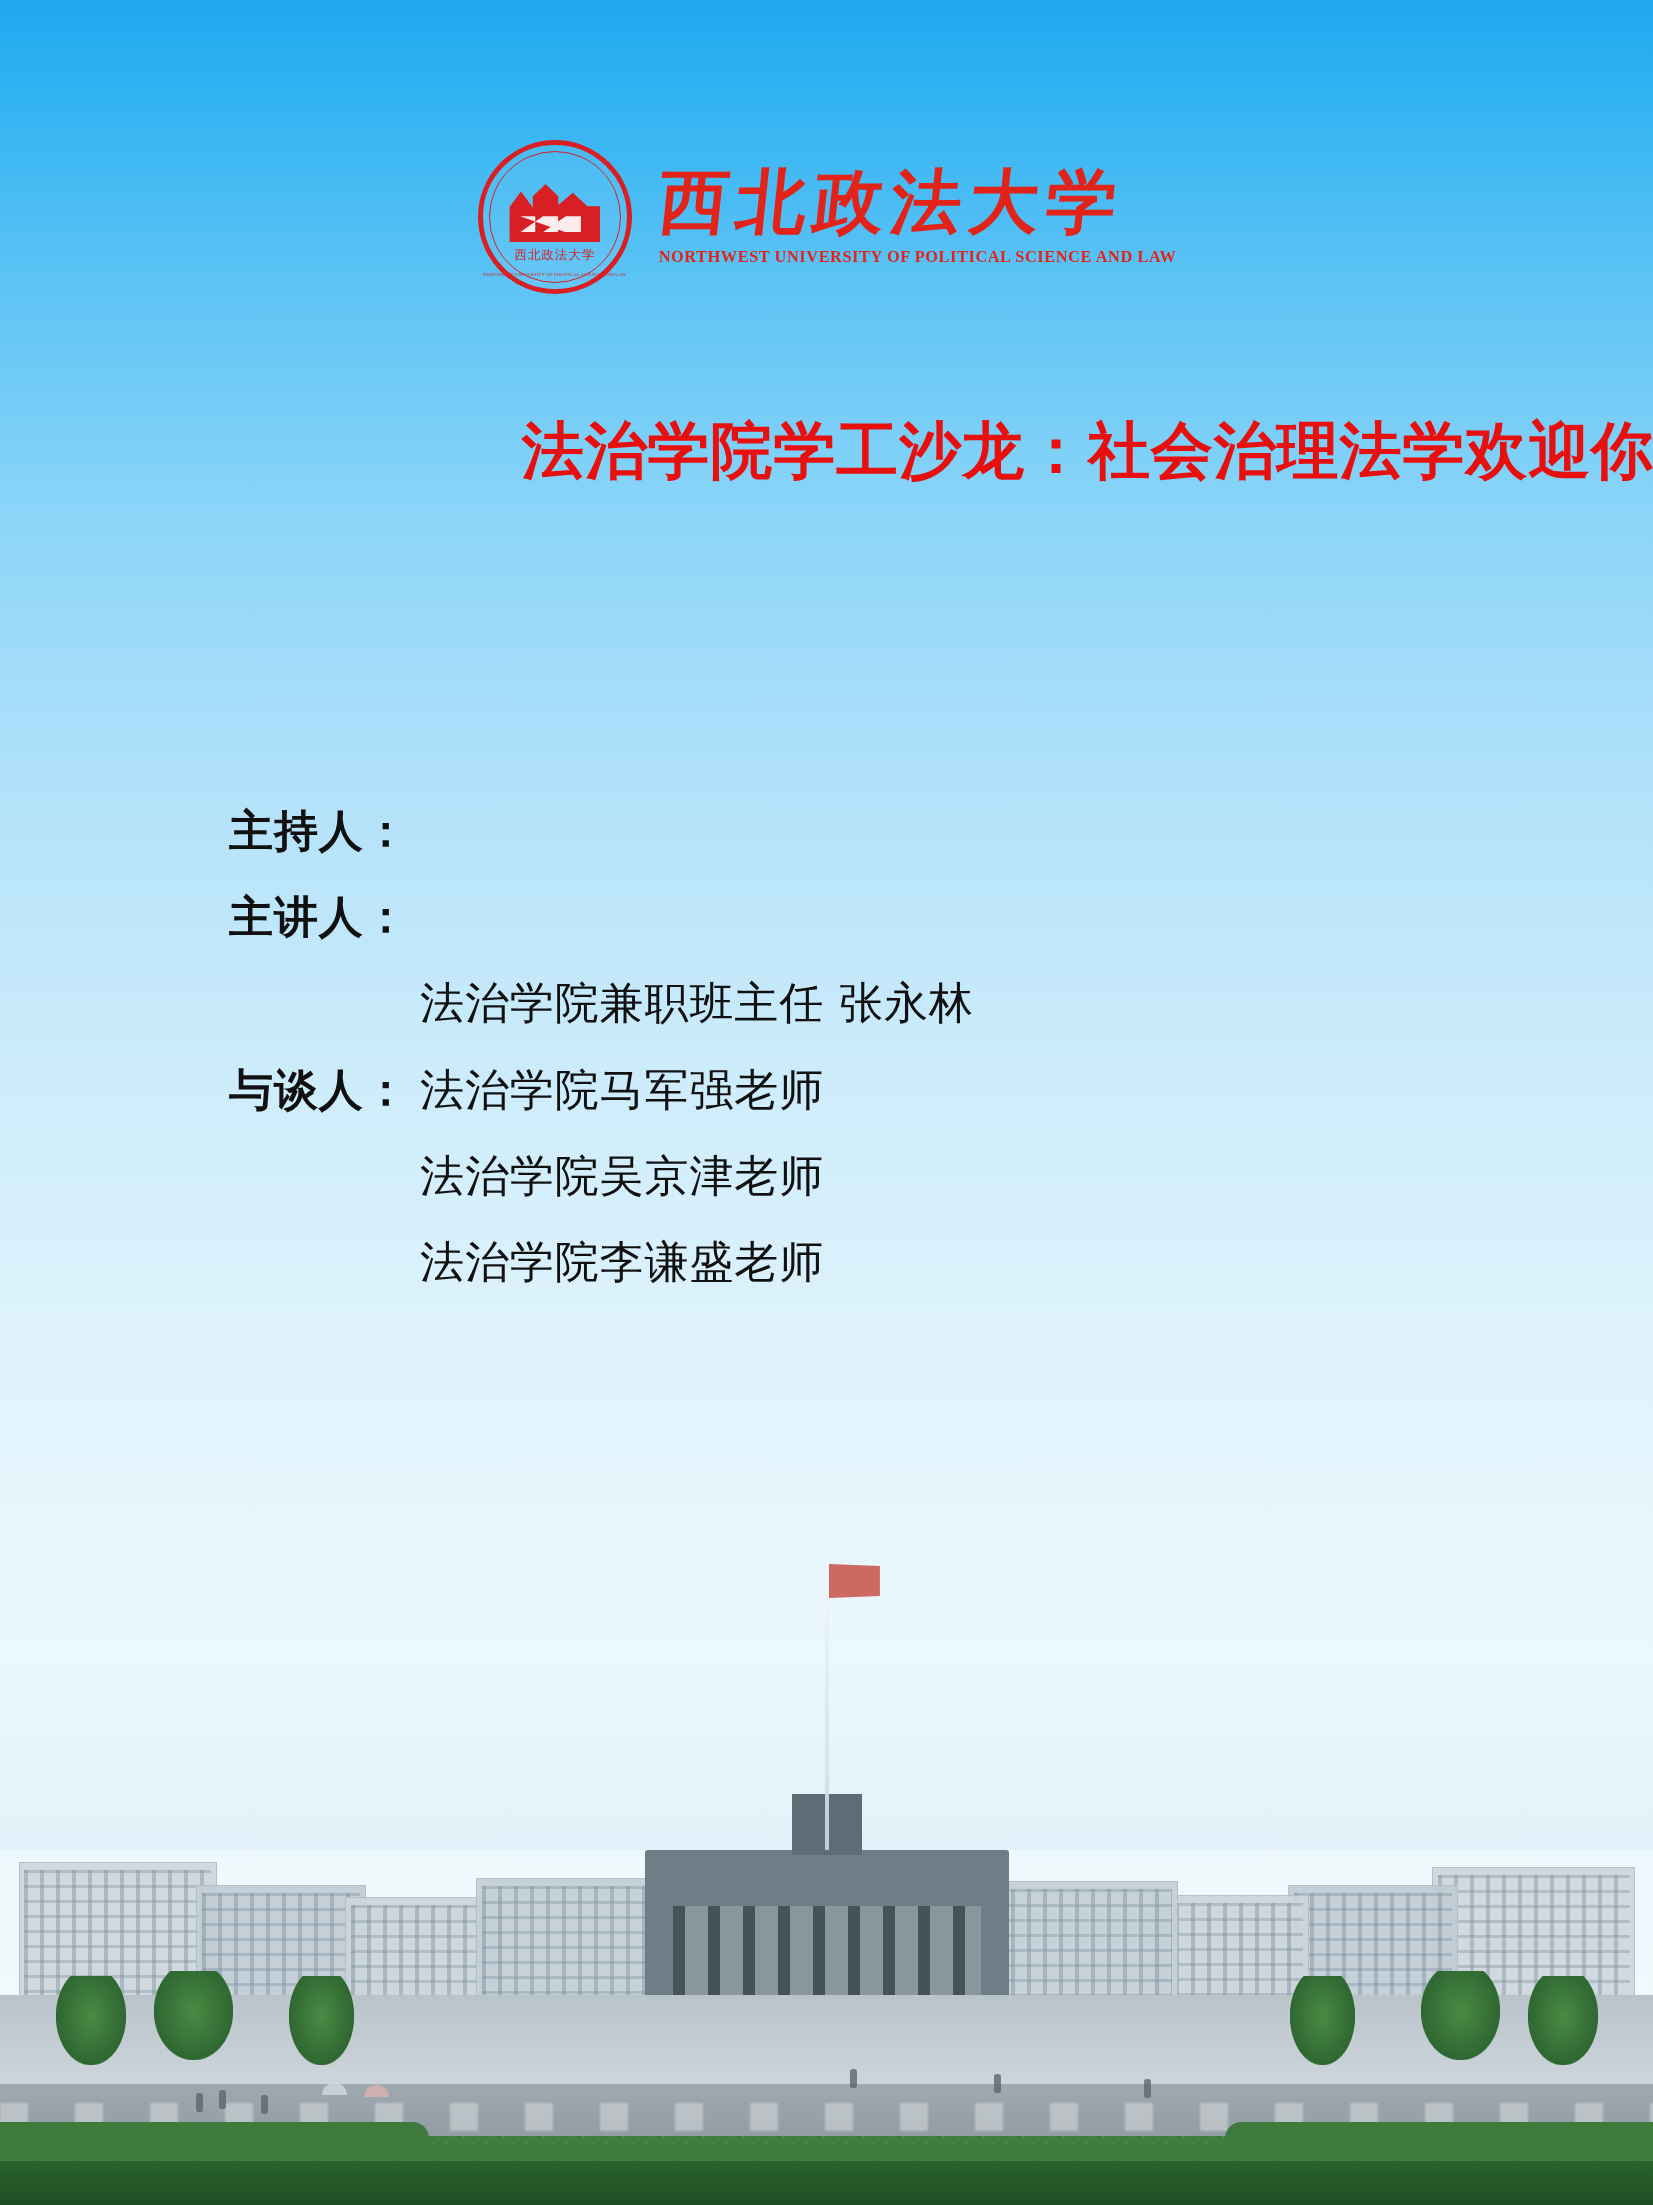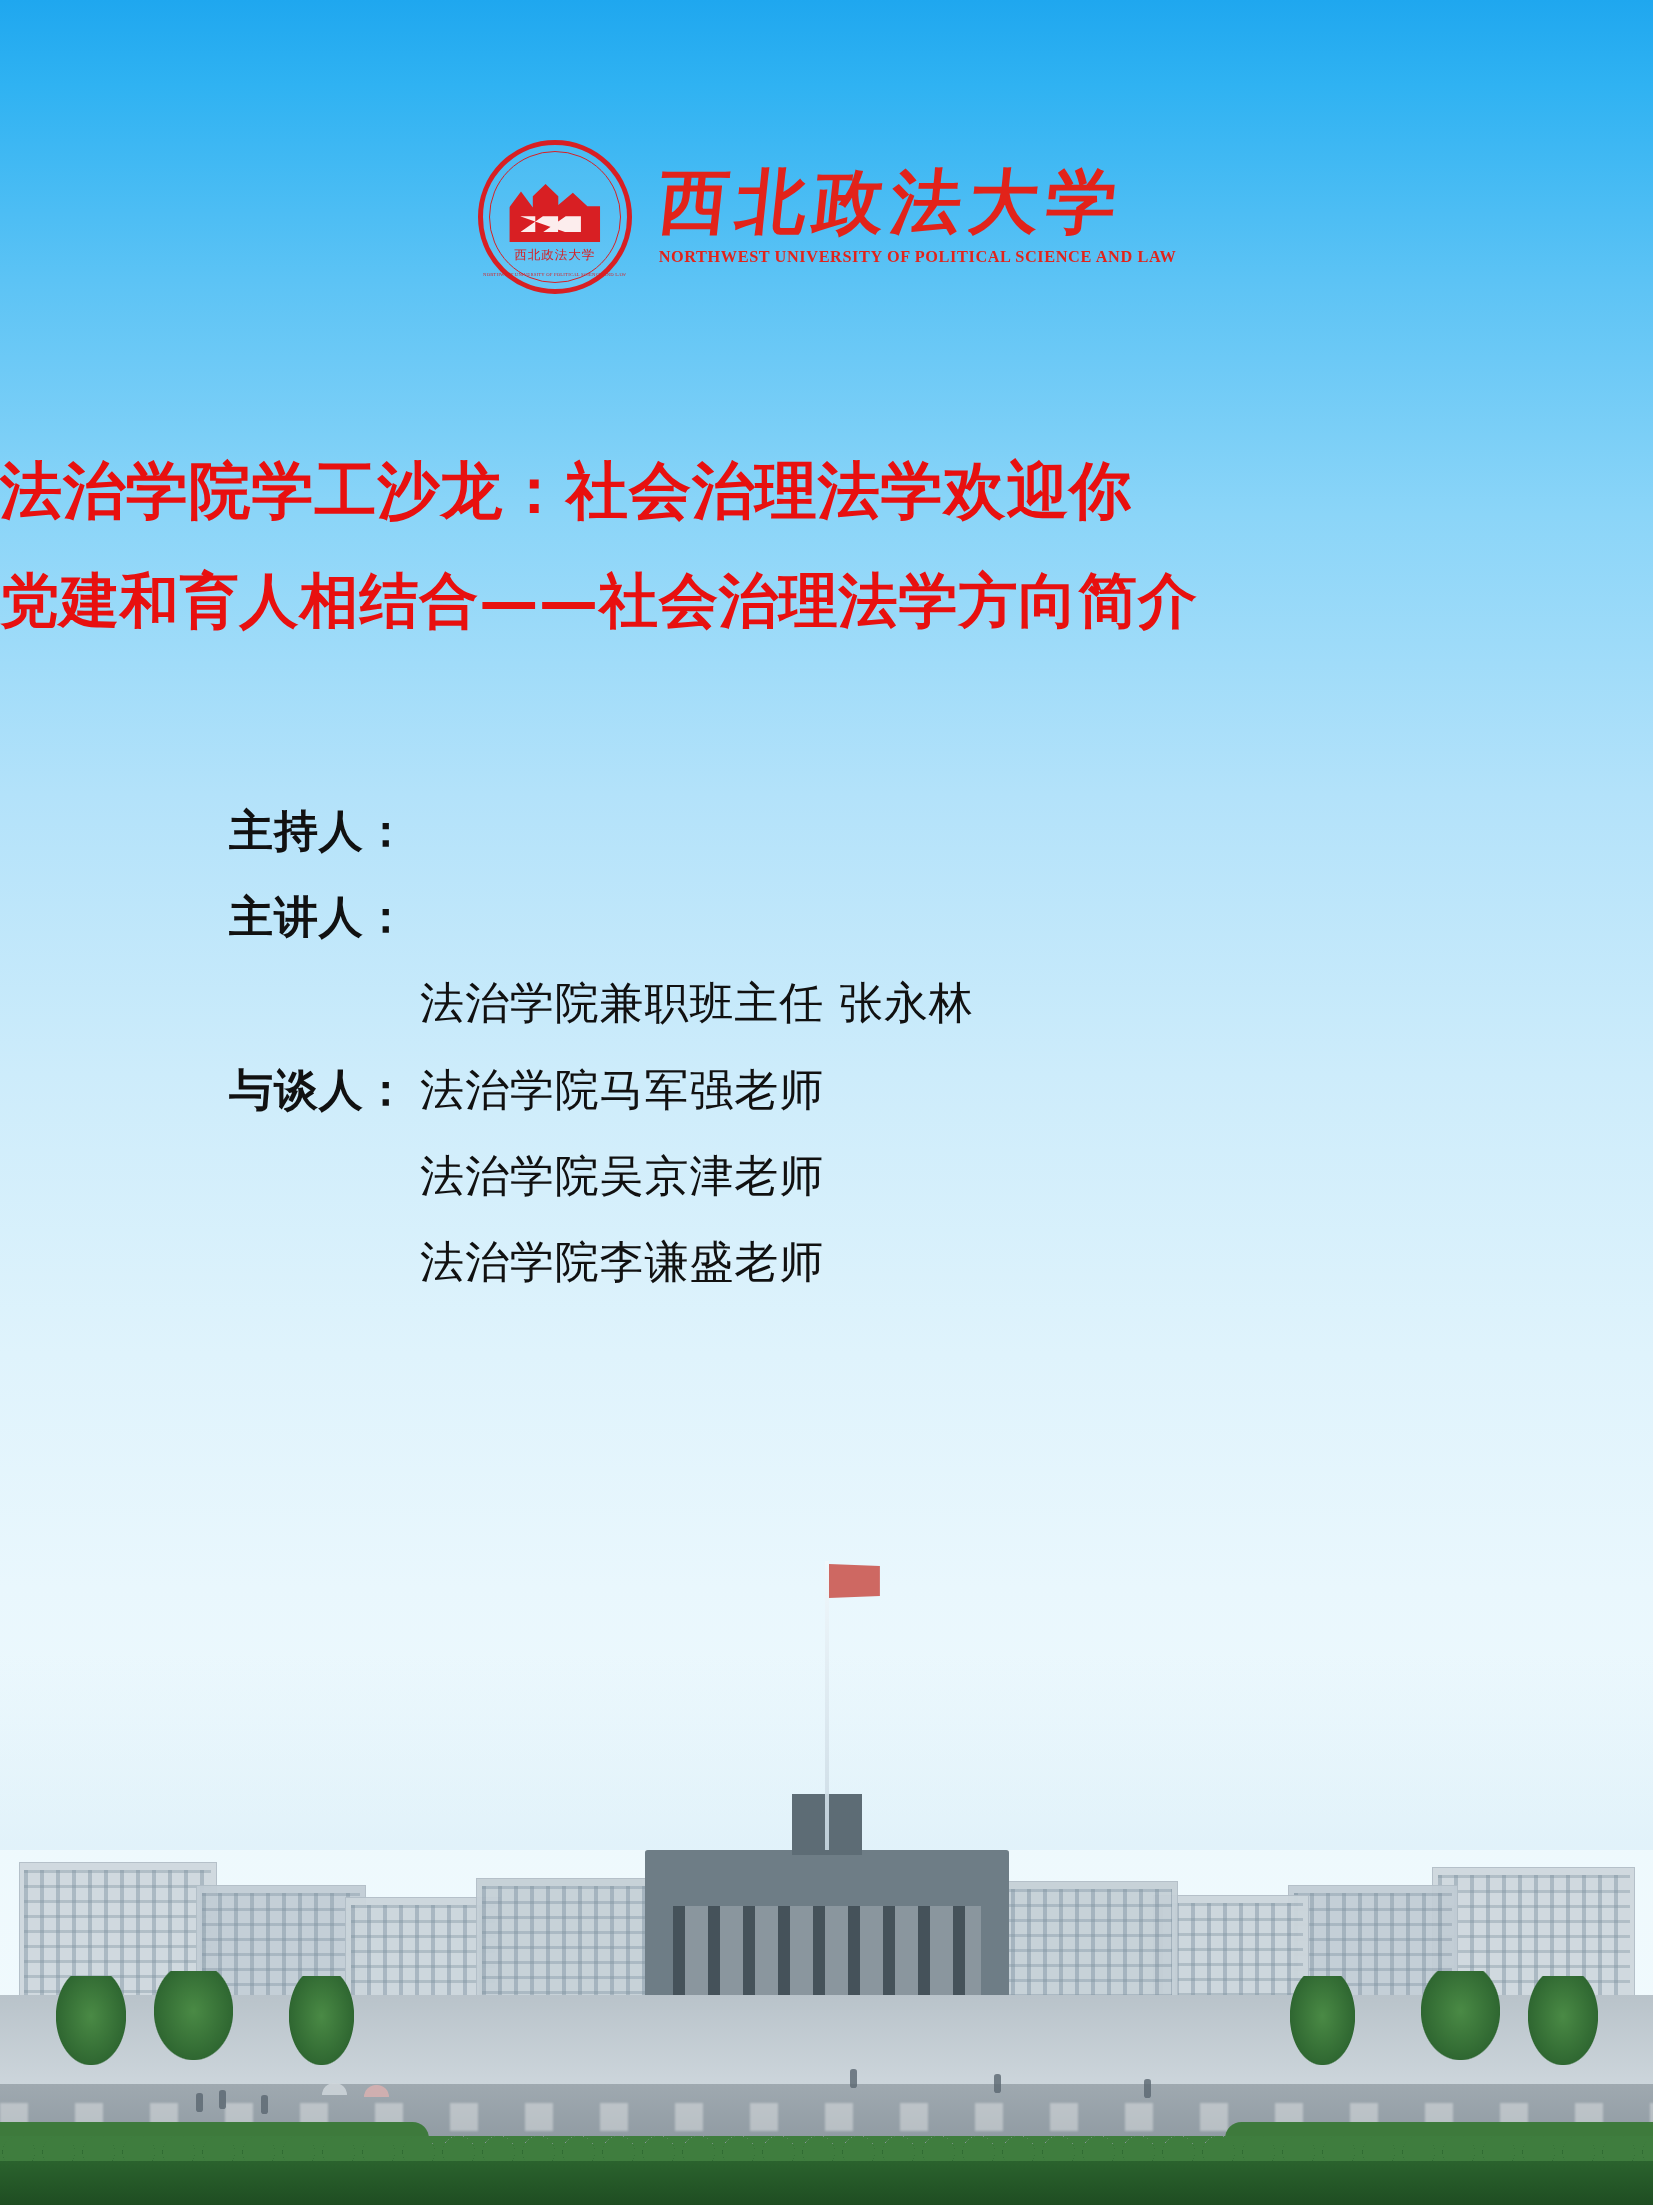--- a/index.html
+++ b/index.html
@@ -290,22 +290,21 @@
     letter-spacing: 0.6px;
     text-align: center;
   }
 
   
   .titles {
     position: absolute;
     top: 420px;
     left: 0;
     right: 0;
-    text-align: left;
-    margin-top: 40px;
+    text-align: right;
   }
   .title-line {
     color: #e8100f;
     font-family: "DejaVu Serif", serif;
     font-weight: bold;
     font-size: 62px;
     line-height: 1.0;
     letter-spacing: 0.9px;
   }
   .title-line.second {
@@ -414,21 +413,20 @@
       <div class="en-ring">NORTHWEST UNIVERSITY OF POLITICAL SCIENCE AND LAW</div>
     </div>
     <div class="wordmark">
       <div class="cn">西北政法大学</div>
       <div class="en">NORTHWEST UNIVERSITY OF POLITICAL SCIENCE AND LAW</div>
     </div>
   </div>
 
   <div class="titles">
     <div class="title-line">法治学院学工沙龙：社会治理法学欢迎你</div>
-    <div class="title-line second">党建和育人相结合——社会治理法学方向简介</div>
   </div>
 
   <div class="people">
     <div class="prow">
       <span class="plabel">主持人：</span>
     </div>
     <div class="prow">
       <span class="plabel">主讲人：</span>
     </div>
     <div class="prow cont">

